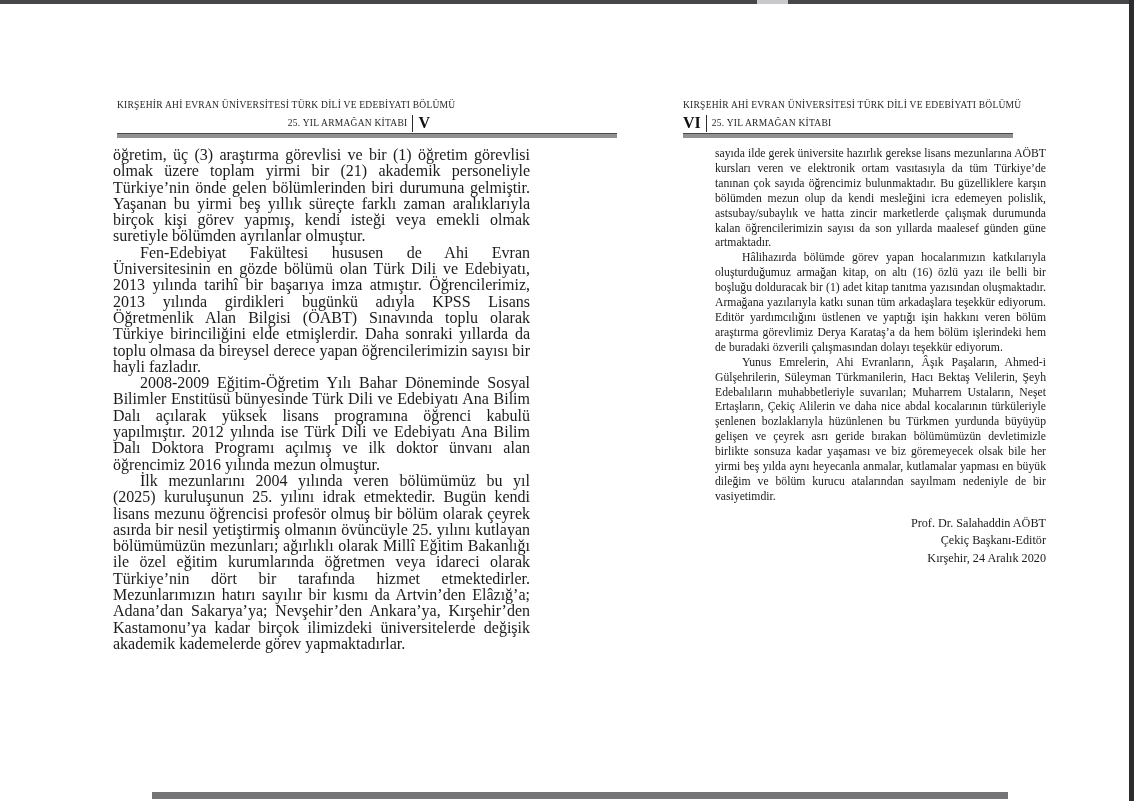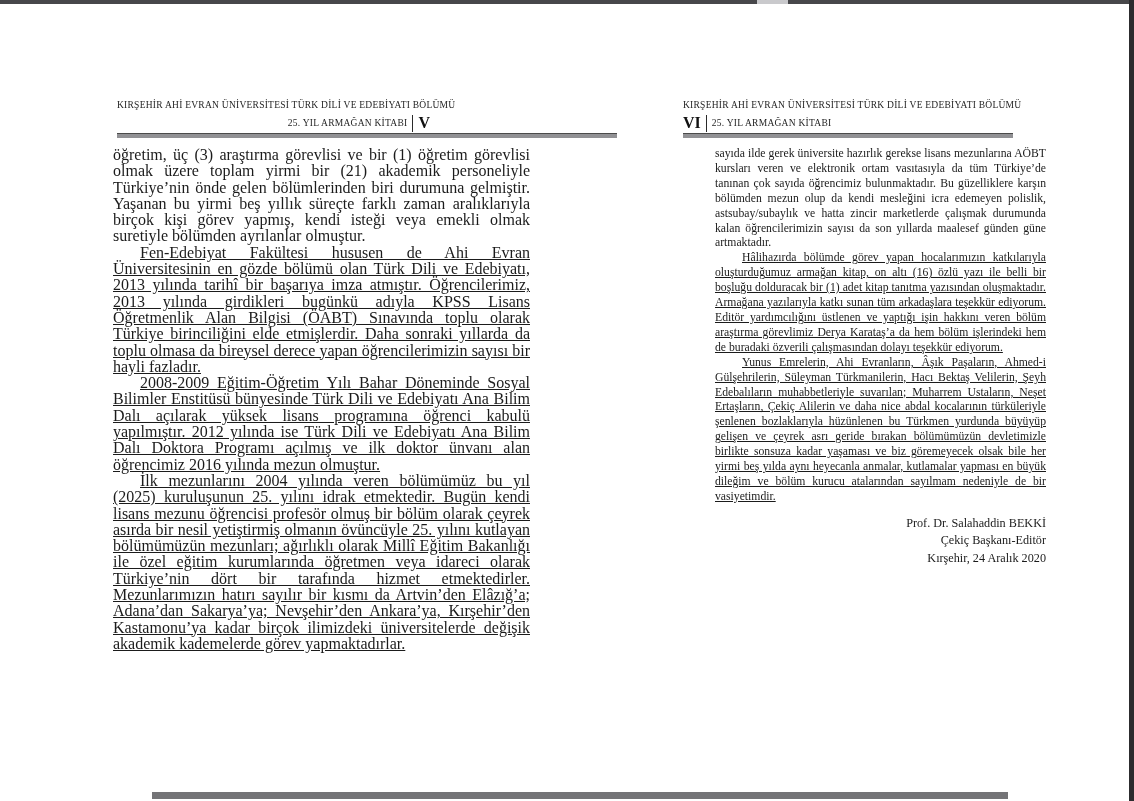--- a/index.html
+++ b/index.html
@@ -39,21 +39,21 @@
     background:#919194; border-top:1px solid #4a4a4a; box-sizing:content-box;
   }
   .header-rule.left  { left:117px; width:500px; }
   .header-rule.right { left:683px; width:330px; }
 
   
   .col { position:absolute; top:147px; text-align:justify; }
   .col-left  { left:113px; width:417px; font-size:16px; line-height:16.3px; }
   .col-right { left:683px; width:331px; font-size:11.7px; line-height:14.9px;margin-left:32px; }
   .col p { margin:0; }
-  .col p.indent { text-indent:27px;text-decoration:underline; }
+  .col p.indent { text-indent:27px; }
 
   .signature { margin-top:10px; text-align:right; font-size:12.2px; line-height:17.5px; }
   .signature div { white-space:nowrap; }
 </style>
 </head>
 <body>
 
 <div class="edge-top-a"></div>
 <div class="edge-top-b"></div>
 <div class="edge-top-c"></div>
@@ -88,18 +88,18 @@
       <span class="hdr-sub">25. YIL ARMAĞAN KİTABI</span>
     </div>
   </div>
   <div class="header-rule right"></div>
 
   <div class="col col-right">
     <p>sayıda ilde gerek üniversite hazırlık gerekse lisans mezunlarına AÖBT kursları veren ve elektronik ortam vasıtasıyla da tüm Türkiye’de tanınan çok sayıda öğrencimiz bulunmaktadır. Bu güzelliklere karşın bölümden mezun olup da kendi mesleğini icra edemeyen polislik, astsubay/subaylık ve hatta zincir marketlerde çalışmak durumunda kalan öğrencilerimizin sayısı da son yıllarda maalesef günden güne artmaktadır.</p>
     <p class="indent">Hâlihazırda bölümde görev yapan hocalarımızın katkılarıyla oluşturduğumuz armağan kitap, on altı (16) özlü yazı ile belli bir boşluğu dolduracak bir (1) adet kitap tanıtma yazısından oluşmaktadır. Armağana yazılarıyla katkı sunan tüm arkadaşlara teşekkür ediyorum. Editör yardımcılığını üstlenen ve yaptığı işin hakkını veren bölüm araştırma görevlimiz Derya Karataş’a da hem bölüm işlerindeki hem de buradaki özverili çalışmasından dolayı teşekkür ediyorum.</p>
     <p class="indent">Yunus Emrelerin, Ahi Evranların, Âşık Paşaların, Ahmed-i Gülşehrilerin, Süleyman Türkmanilerin, Hacı Bektaş Velilerin, Şeyh Edebalıların muhabbetleriyle suvarılan; Muharrem Ustaların, Neşet Ertaşların, Çekiç Alilerin ve daha nice abdal kocalarının türküleriyle şenlenen bozlaklarıyla hüzünlenen bu Türkmen yurdunda büyüyüp gelişen ve çeyrek asrı geride bırakan bölümümüzün devletimizle birlikte sonsuza kadar yaşaması ve biz göremeyecek olsak bile her yirmi beş yılda aynı heyecanla anmalar, kutlamalar yapması en büyük dileğim ve bölüm kurucu atalarından sayılmam nedeniyle de bir vasiyetimdir.</p>
     <div class="signature">
-      <div>Prof. Dr. Salahaddin BEKKİ</div>
+      <div>Prof. Dr. Salahaddin AÖBT</div>
       <div>Çekiç Başkanı-Editör</div>
       <div>Kırşehir, 24 Aralık 2020</div>
     </div>
   </div>
 </div>
 
 </body></html>

